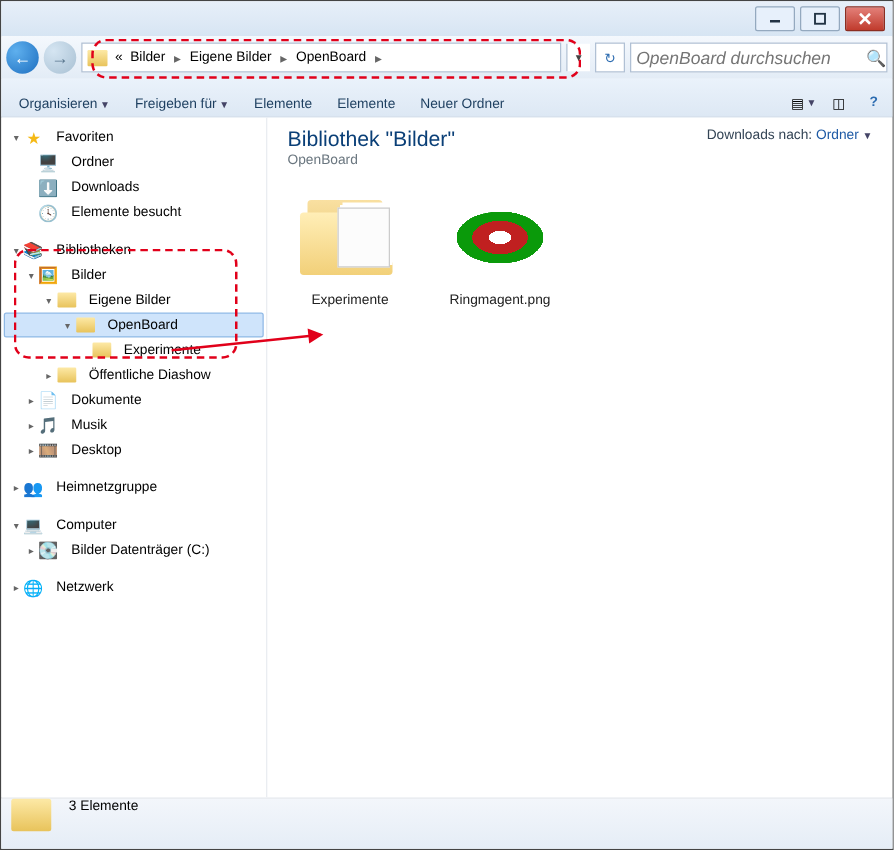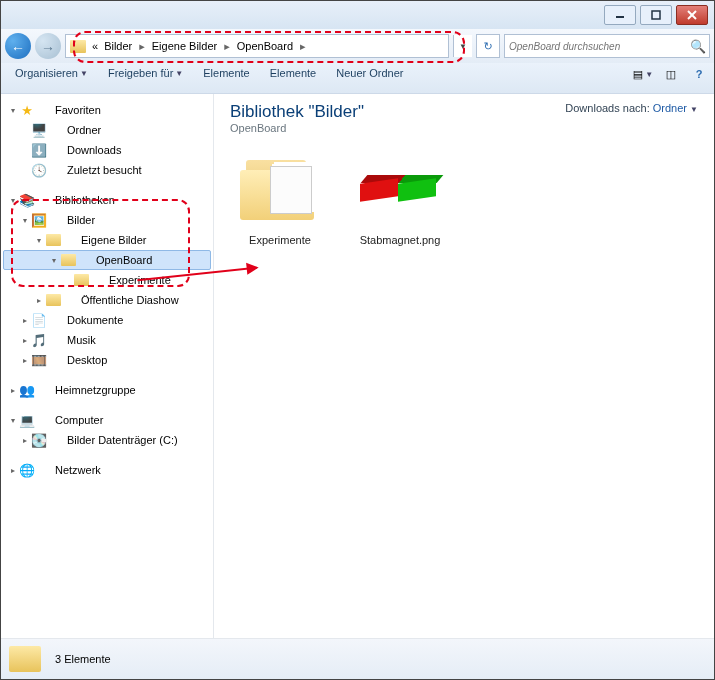--- a/index.html
+++ b/index.html
@@ -10,33 +10,33 @@
 .addr{height:34px;background:linear-gradient(#f4f8fd,#e3ecf6);display:flex;align-items:center;padding:0 4px;gap:4px;position:relative}
 .navbtn{width:26px;height:26px;border-radius:50%;background:radial-gradient(circle at 30% 30%,#5fb0ee,#1e6fc0);display:flex;align-items:center;justify-content:center;color:#fff;cursor:pointer;font-size:14px}
 .navbtn.fwd{background:radial-gradient(circle at 30% 30%,#d5e5f2,#a8c0d3);color:#5b7890}
 .path{flex:1;height:22px;background:#fff;border:1px solid #b0c0d4;display:flex;align-items:center;padding:0 4px;gap:2px}
 .folder-mini{width:16px;height:13px;background:linear-gradient(#fde9a6,#e8c35b);border-radius:1px;display:inline-block;margin-right:2px}
 .crumb{padding:0 2px;cursor:pointer}
 .sep{color:#666;padding:0 3px}
 .path-drop{width:18px;height:22px;border-left:1px solid #b0c0d4;display:flex;align-items:center;justify-content:center;color:#444;font-size:8px;cursor:pointer;background:#fff}
 .refresh{width:22px;height:22px;border:1px solid #b0c0d4;background:#fff;display:flex;align-items:center;justify-content:center;color:#2b6bb0;cursor:pointer}
 .search{width:200px;height:22px;border:1px solid #b0c0d4;background:#fff;display:flex;align-items:center;padding:0 2px}
-.search input{border:none;outline:none;flex:1;font-size:10px;font-style:italic;color:#888;background:transparent}
+.search input{border:none;outline:none;flex:1;font-size:14px;font-style:italic;color:#888;background:transparent}
 .search .sicon{color:#2b6bb0;font-size:13px;cursor:pointer}
-.toolbar{height:30px;background:linear-gradient(#eaf2fb,#dde8f4);border-bottom:1px solid #cdd9e8;display:flex;align-items:flex-start;padding:0 4px}
+.toolbar{height:30px;background:linear-gradient(#eaf2fb,#dde8f4);border-bottom:1px solid #cdd9e8;display:flex;align-items:flex-end;padding:0 4px}
 .tbtn{padding:4px 10px;cursor:pointer;color:#1c3e5f;display:flex;align-items:center;gap:2px}
 .dd{font-size:8px;color:#446}
 .tool-right{margin-left:auto;display:flex;gap:6px}
 .tool-right .iconbox{width:20px;height:20px;display:flex;align-items:center;justify-content:center;border:1px solid transparent;cursor:pointer}
 .body{flex:1;display:flex;overflow:hidden}
 .tree{width:208px;background:#fff;border-right:1px solid #e4e8ed;overflow:auto;padding:6px 2px}
 .tree .row{display:flex;align-items:center;height:20px;padding-left:4px;cursor:pointer;white-space:nowrap}
 .tree .row.selected{background:#cfe4fb;border:1px solid #8fb9e6;border-radius:2px;height:18px}
 .tree .exp{width:12px;text-align:center;color:#666;font-size:8px}
-.tree .lbl{margin-left:20px}
+.tree .lbl{margin-left:10px}
 .ico{width:16px;height:16px;display:inline-flex;align-items:center;justify-content:center;font-size:13px}
 .star{color:#f5b915}
 .lib{color:#3b86c8}
 .fold{width:15px;height:12px;background:linear-gradient(#fde9a6,#e8c35b);border-radius:1px;display:inline-block}
 .main{flex:1;display:flex;flex-direction:column;background:#fff}
 .header-lib{padding:8px 16px;display:flex;align-items:flex-start;justify-content:space-between}
 .lib-title{font-size:17px;color:#0a3f77}
 .lib-sub{font-size:11px;color:#6a767f}
 .arr-sort{color:#345;font-size:11px}
 .arr-sort a{color:#1e5aa5;cursor:pointer}
@@ -46,21 +46,21 @@
 .fold-lg{width:80px;height:60px;position:relative}
 .fold-lg .back{position:absolute;left:6px;top:0;width:60px;height:46px;background:linear-gradient(#f9e0a1,#e7c56f);border-radius:3px}
 .fold-lg .front{position:absolute;left:0;top:10px;width:74px;height:50px;background:linear-gradient(#ffeeb7,#f2d079);border-radius:3px}
 .fold-lg .papers{position:absolute;right:8px;top:6px;width:40px;height:46px;background:#fcfcfc;border:1px solid #ccc;box-shadow:2px -2px 0 #fff,4px -4px 0 #fff;z-index:2}
 .ring{width:70px;height:70px;border-radius:50%;background:radial-gradient(circle,#fff 0 18%,#c02020 18% 45%,#0a9a0a 45% 70%,transparent 70%);transform:scaleY(0.6) rotate(-10deg)}
 .bar3d{width:80px;height:30px;position:relative}
 .bar3d .r{position:absolute;left:0;top:6px;width:38px;height:18px;background:#e01010;transform:skewY(-8deg)}
 .bar3d .g{position:absolute;left:38px;top:6px;width:38px;height:18px;background:#10c010;transform:skewY(-8deg)}
 .bar3d .top{position:absolute;left:4px;top:0;width:76px;height:8px;background:linear-gradient(90deg,#aa0a0a 50%,#0a9a0a 50%);transform:skewX(-40deg)}
 .item .cap{font-size:11px;color:#222}
-.status{height:40px;border-top:1px solid #e4e8ed;background:linear-gradient(#f3f6fb,#e5edf6);display:flex;align-items:center;padding:0 8px;gap:14px}
+.status{height:40px;border-top:1px solid #e4e8ed;background:linear-gradient(#f3f6fb,#e5edf6);display:flex;padding:0 8px;gap:14px}
 .status .fold-lgs{width:32px;height:26px;background:linear-gradient(#fde9a6,#e8c35b);border-radius:2px}
 .annot-box{position:absolute;border:2px dashed #e1001a;border-radius:12px;pointer-events:none}
 .annot-arrow{position:absolute;width:120px;height:2px;background:#e1001a;pointer-events:none}
 .annot-arrow::after{content:"";position:absolute;right:-2px;top:-5px;border-left:12px solid #e1001a;border-top:6px solid transparent;border-bottom:6px solid transparent}
 </style>
 </head>
 <body>
 
 <div class="window">
 
@@ -134,21 +134,21 @@
       <div class="row" style="padding-left:28px">
           <span class="ico">🖥️</span>
           <span class="lbl">Ordner</span>
         </div>
       <div class="row" style="padding-left:28px">
           <span class="ico">⬇️</span>
           <span class="lbl">Downloads</span>
         </div>
       <div class="row" style="padding-left:28px">
           <span class="ico">🕓</span>
-          <span class="lbl">Zuletzt besucht</span>
+          <span class="lbl">Elemente besucht</span>
         </div>
       <div style="height:10px"></div>
       <div class="row">
           <span class="exp">▾</span>
           <span class="ico lib">📚</span>
           <span class="lbl">Bibliotheken</span>
         </div>
       <div class="row" style="padding-left:16px">
           <span class="exp">▾</span>
           <span class="ico">🖼️</span>
@@ -238,27 +238,23 @@
               <div class="fold-lg">
                 <div class="back"></div>
                 <div class="papers"></div>
                 <div class="front"></div>
               </div>
             </div>
           <div class="cap">Experimente</div>
         </div>
         <div class="item">
           <div class="thumb">
-              <div class="bar3d">
-                <div class="top"></div>
-                <div class="r"></div>
-                <div class="g"></div>
-              </div>
+              <div class="ring"></div>
             </div>
-          <div class="cap">Stabmagnet.png</div>
+          <div class="cap">Ringmagent.png</div>
         </div>
       </div>
     </div>
   </div>
 
   <div class="status">
     <div class="fold-lgs"></div>
     <span>3 Elemente</span>
   </div>
 

